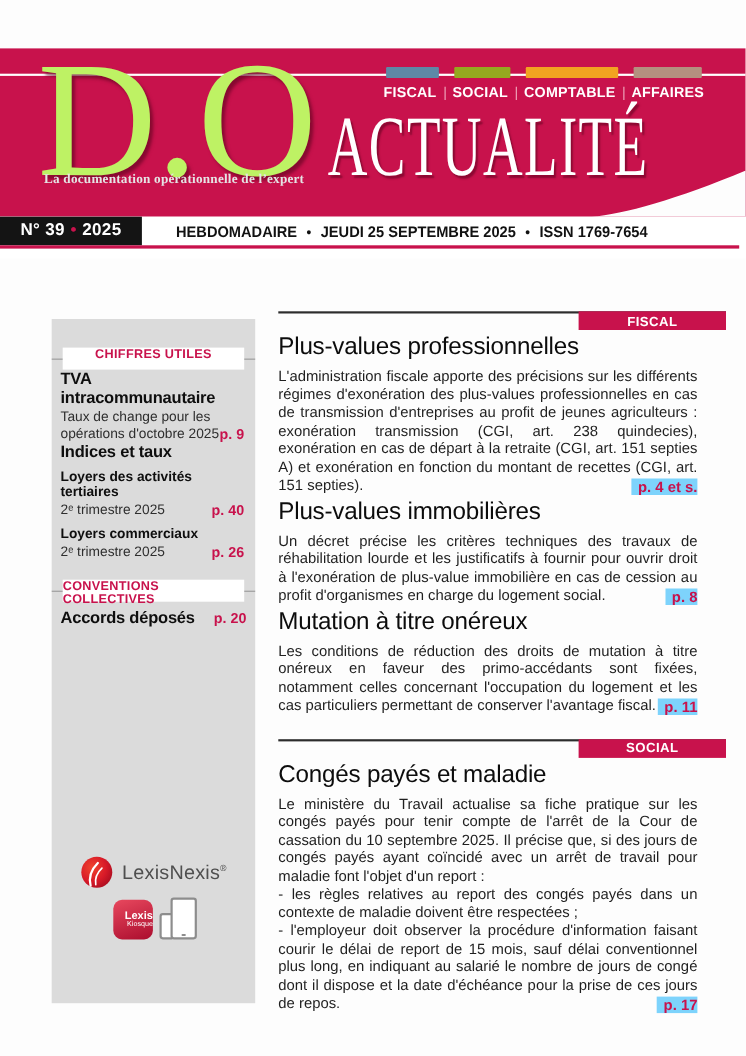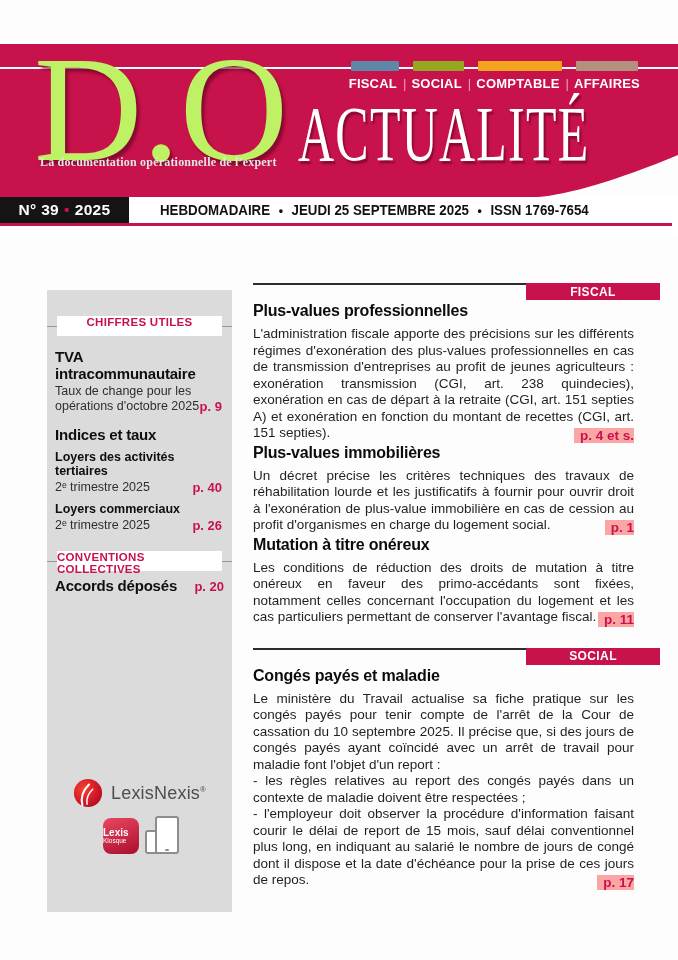--- a/index.html
+++ b/index.html
@@ -42,54 +42,54 @@
   .red-rule{position:absolute;left:0;top:223px;width:672px;height:3px;background:var(--accent);}
 
   
   .sidebar{position:absolute;left:47px;top:290px;width:185px;height:622px;background:var(--sidebar-bg);
            padding:26px 8px 0 8px;}
   .strip{position:relative;height:20px;margin:0 -2px;}
   .strip::before{content:'';position:absolute;left:-6px;right:-6px;top:50%;height:1px;background:#999;}
   .strip-box{position:absolute;left:4px;right:4px;top:0;bottom:0;background:#fff;
              display:flex;align-items:flex-start;justify-content:center;}
   .strip-title{color:var(--accent);font-weight:bold;font-size:11.5px;letter-spacing:.3px;}
-  .side-heading{font-size:15px;font-weight:bold;color:#0e0e0e;margin-top:12px;letter-spacing:-.2px;}
+  .side-heading{font-size:15px;font-weight:bold;color:#0e0e0e;letter-spacing:-.2px;}
   .side-subheading{font-size:12.5px;font-weight:bold;color:#0e0e0e;margin-top:7px;line-height:14px;}
   .side-row{position:relative;font-size:12.5px;line-height:15px;color:#2e2e2e;margin-top:2px;padding-right:6px;}
   .side-row .pageref{position:absolute;right:2px;bottom:0;}
   .pageref{color:var(--accent);font-weight:bold;font-size:13px;white-space:nowrap;}
   .side-accords{display:flex;justify-content:space-between;align-items:baseline;margin-top:6px;}
   .side-gap-lg{margin-top:18px;}
 
   
   .ln-logo{position:absolute;left:26px;bottom:104px;display:flex;align-items:center;}
   .ln-text{font-size:18px;color:#4f4f4f;margin-left:8px;letter-spacing:.2px;}
   .ln-reg{font-size:8px;color:#4f4f4f;vertical-align:super;}
   .kiosque{position:absolute;left:56px;bottom:58px;display:flex;align-items:flex-end;}
   .kiosque-icon{width:36px;height:36px;border-radius:8px;background:linear-gradient(160deg,#e8485e,#ab0d2e);
-                color:#fff;display:flex;flex-direction:column;align-items:flex-start;justify-content:center;line-height:1;}
+                color:#fff;display:flex;flex-direction:column;align-items:flex-end;justify-content:center;line-height:1;}
   .kiosque-icon .l1{font-size:10px;font-weight:bold;}
   .kiosque-icon .l2{font-size:6.5px;}
   .device{background:#fff;border:2px solid #8d8d8d;border-radius:3px;}
   .phone{width:14px;height:24px;margin-left:6px;}
   .tablet{width:24px;height:38px;margin-left:-4px;position:relative;}
   .tablet::after{content:'';position:absolute;left:50%;bottom:1px;width:4px;height:2px;margin-left:-2px;background:#8d8d8d;border-radius:1px;}
 
   
   .main{position:absolute;left:253px;top:283px;width:407px;}
   .banner{position:relative;height:17px;margin-bottom:2px;}
   .banner::before{content:'';position:absolute;left:0;top:0;width:100%;height:2px;background:#2d2d2d;}
   .banner-box{position:absolute;right:0;top:0;width:134px;height:17px;background:var(--accent);
               display:flex;align-items:center;justify-content:center;}
   .banner-label{color:#fff;font-weight:bold;font-size:12px;letter-spacing:.4px;}
   .article{padding-right:26px;}
-  .article-title{font-size:16px;font-weight:bold;color:#0c0c0c;letter-spacing:-.2px;}
+  .article-title{font-size:22px;font-weight:normal;color:#0c0c0c;letter-spacing:-.2px;}
   .article-body{font-size:13.5px;line-height:16.5px;text-align:justify;color:#1f1f1f;margin-top:6px;white-space:pre-line;}
   .article-ref{text-align:right;margin-top:-16px;}
-  .article-ref .pageref{font-size:13.5px;background:#fca5a5;padding-left:6px;}
+  .article-ref .pageref{font-size:13.5px;background:#7dd3fc;padding-left:6px;}
   .banner-social{margin-top:20px;}
 </style>
 </head>
 <body>
 
 <div class="page">
 
   <header class="masthead">
     <div class="mh-line"></div>
 
@@ -227,21 +227,21 @@
       <p class="article-body">L'administration fiscale apporte des précisions sur les différents régimes d'exonération des plus-values professionnelles en cas de transmission d'entreprises au profit de jeunes agriculteurs : exonération transmission (CGI, art. 238 quindecies), exonération en cas de départ à la retraite (CGI, art. 151 septies A) et exonération en fonction du montant de recettes (CGI, art. 151 septies).</p>
       <div class="article-ref">
         <span class="pageref">p. 4 et s.</span>
       </div>
     </article>
 
     <article class="article">
       <h2 class="article-title">Plus-values immobilières</h2>
       <p class="article-body">Un décret précise les critères techniques des travaux de réhabilitation lourde et les justificatifs à fournir pour ouvrir droit à l'exonération de plus-value immobilière en cas de cession au profit d'organismes en charge du logement social.</p>
       <div class="article-ref">
-        <span class="pageref">p. 1</span>
+        <span class="pageref">p. 8</span>
       </div>
     </article>
 
     <article class="article">
       <h2 class="article-title">Mutation à titre onéreux</h2>
       <p class="article-body">Les conditions de réduction des droits de mutation à titre onéreux en faveur des primo-accédants sont fixées, notamment celles concernant l'occupation du logement et les cas particuliers permettant de conserver l'avantage fiscal.</p>
       <div class="article-ref">
         <span class="pageref">p. 11</span>
       </div>
     </article>

